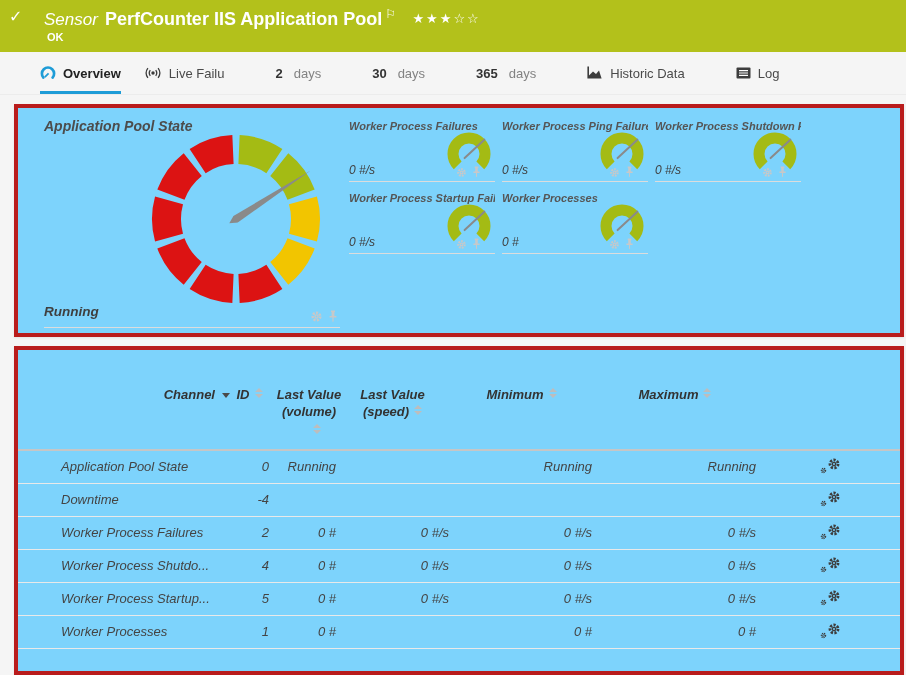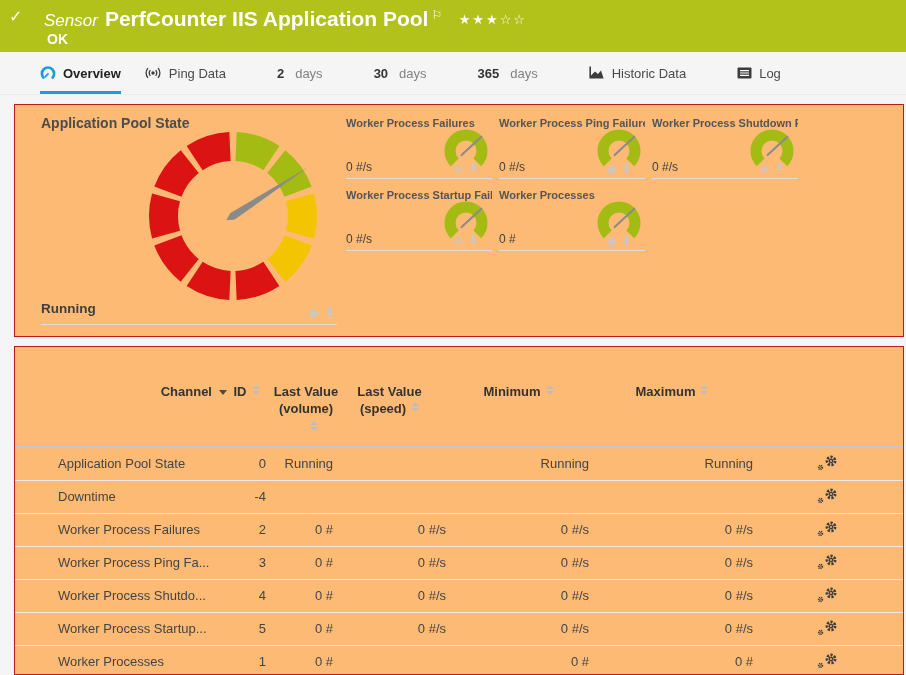--- a/index.html
+++ b/index.html
@@ -4,39 +4,39 @@
 <style>
   * { margin:0; padding:0; box-sizing:border-box; }
   html,body { width:906px; height:675px; overflow:hidden; }
   body { font-family:"Liberation Sans", "DejaVu Sans", sans-serif; background:#f5f5f5; position:relative; }
 
   
   .topbar { position:absolute; left:0; top:0; width:906px; height:52px; background:#b3c11b; color:#fff; }
   .topbar .check { position:absolute; left:9px; top:7px; font-size:16px; font-weight:bold; }
   .topbar .titleline { position:absolute; left:44px; top:7px; white-space:nowrap; }
   .topbar .kind { font-style:italic; font-size:17px; margin-right:7px; }
-  .topbar .title { font-size:21px; font-weight:bold; }
+  .topbar .title { font-size:18px; font-weight:bold; }
   .topbar .flag { font-size:12px; vertical-align:7px; margin-left:3px; }
   .topbar .stars { font-size:13px; letter-spacing:2px; margin-left:12px; vertical-align:2px; }
-  .topbar .status { position:absolute; left:47px; top:31px; font-size:14px; font-weight:bold; }
+  .topbar .status { position:absolute; left:47px; top:31px; font-size:11px; font-weight:bold; }
 
   
   .tabbar { position:absolute; left:0; top:52px; width:906px; height:43px; display:flex; align-items:stretch;
             padding-left:40px; column-gap:51px; border-bottom:1px solid #ececec; background:#f5f5f5; }
   .tab { display:flex; align-items:center; gap:7px; border-bottom:3px solid transparent; padding-top:3px;
          font-size:13px; color:#4a4a4a; white-space:nowrap; cursor:pointer; }
   .tab.active { border-bottom-color:#1e9cd7; font-weight:bold; color:#222; }
   .tab.t-overview { margin-right:-28px; }
   .tab .num { font-weight:bold; color:#333; margin-right:4px; }
   .tab .unit { color:#828282; }
   .tab svg { display:block; }
 
   
-  .panel { position:absolute; left:14px; width:890px; background:#fdba74; border:1px solid #b91c1c;
-           box-shadow:0 1px 2px rgba(0,0,0,.07); }
+  .panel { position:absolute; left:14px; width:890px; background:#7dd3fc; border:4px solid #b91c1c;
+           box-shadow:0 1px 2px rgba(0,0,0,.07);font-style:italic; }
   .panel-gauges { top:104px; height:233px; }
   .panel-table  { top:346px; height:329px; overflow:hidden; }
 
   
   .apool-title { position:absolute; left:26px; top:10px; font-size:14px; font-weight:bold; color:#4c4c4c; }
   .big-gauge { position:absolute; left:128px; top:21px; }
   .running-footer { position:absolute; left:26px; top:194px; width:296px; height:26px;
                     border-bottom:1px solid #dcdcdc; }
   .running-footer .val { font-size:13.5px; font-weight:600; color:#3f3f3f; }
   .panel-icons { position:absolute; right:2px; bottom:4px; color:#c8c8c8; display:flex; align-items:center; gap:5px; }
@@ -112,21 +112,21 @@
       <path d="M3.4 12.6 A6.1 6.1 0 1 1 12.6 12.6" fill="none" stroke="#1e9cd7" stroke-width="2.7" stroke-linecap="round"></path>
       <line x1="8.6" y1="8.4" x2="4.8" y2="12.2" stroke="#1e9cd7" stroke-width="1.8"></line>
     </svg>
     <span>Overview</span>
   </div>
   <div class="tab">
     <svg width="18" height="14" viewBox="0 0 18 14">
       <circle cx="9" cy="7" r="1.7" fill="#3d3d3d"></circle>
       <path d="M6.3 4.2a4.6 4.6 0 0 0 0 5.6M11.7 4.2a4.6 4.6 0 0 1 0 5.6M3.9 2.2a8 8 0 0 0 0 9.6M14.1 2.2a8 8 0 0 1 0 9.6" fill="none" stroke="#3d3d3d" stroke-width="1.3"></path>
     </svg>
-    <span>Ping Data</span>
+    <span>Live Failu</span>
   </div>
   <div class="tab">
     <span class="num">2</span>
       <span class="unit">days</span>
   </div>
   <div class="tab">
     <span class="num">30</span>
       <span class="unit">days</span>
   </div>
   <div class="tab">
@@ -356,33 +356,20 @@
         <td>0 #/s</td>
         <td class="d-min">0 #/s</td>
         <td>0 #/s</td>
         <td class="d-gear"><span class="rowgear"><svg class="gb" width="14" height="14" viewBox="0 0 16 16">
                 <use href="#gearsym"></use>
               </svg><svg class="gs" width="7" height="7" viewBox="0 0 16 16">
                 <use href="#gearsym"></use>
               </svg></span></td>
       </tr>
       <tr>
-        <td class="d-channel">Worker Process Ping Fa...</td>
-        <td>3</td>
-        <td class="d-vol">0 #</td>
-        <td>0 #/s</td>
-        <td class="d-min">0 #/s</td>
-        <td>0 #/s</td>
-        <td class="d-gear"><span class="rowgear"><svg class="gb" width="14" height="14" viewBox="0 0 16 16">
-                <use href="#gearsym"></use>
-              </svg><svg class="gs" width="7" height="7" viewBox="0 0 16 16">
-                <use href="#gearsym"></use>
-              </svg></span></td>
-      </tr>
-      <tr>
         <td class="d-channel">Worker Process Shutdo...</td>
         <td>4</td>
         <td class="d-vol">0 #</td>
         <td>0 #/s</td>
         <td class="d-min">0 #/s</td>
         <td>0 #/s</td>
         <td class="d-gear"><span class="rowgear"><svg class="gb" width="14" height="14" viewBox="0 0 16 16">
                 <use href="#gearsym"></use>
               </svg><svg class="gs" width="7" height="7" viewBox="0 0 16 16">
                 <use href="#gearsym"></use>

